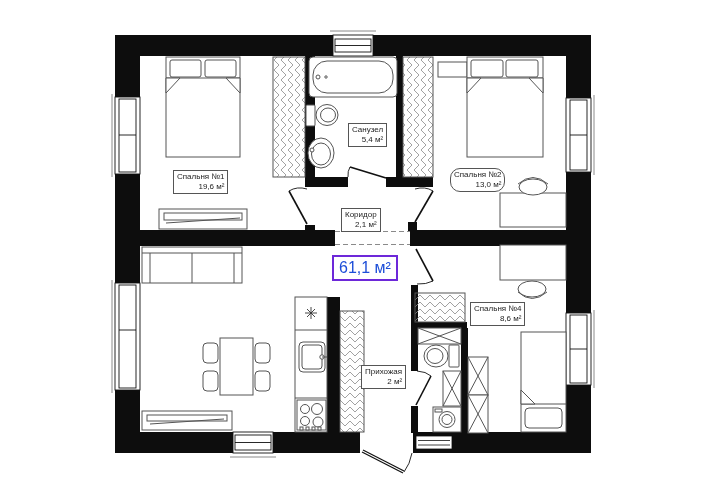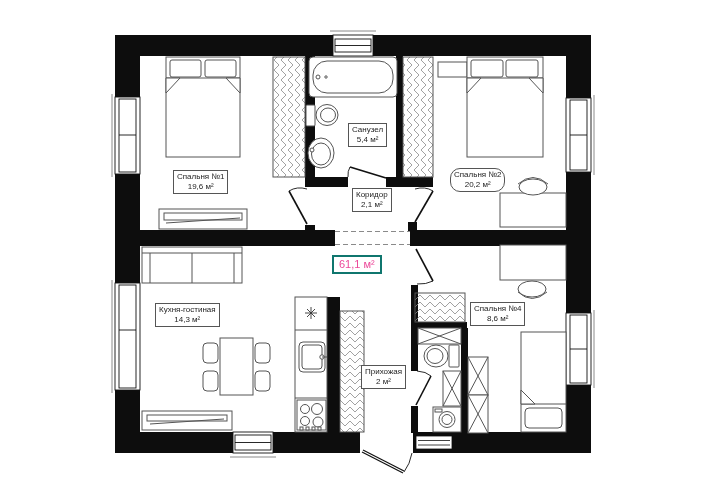--- a/index.html
+++ b/index.html
@@ -1,23 +1,23 @@
 <!DOCTYPE html>
 <html><head>
 <meta charset="utf-8">
 <style>
   html,body{margin:0;padding:0;background:#fff;}
   body{width:710px;height:502px;font-family:"Liberation Sans", sans-serif;}
   .stage{position:relative;width:710px;height:502px;background:#fff;overflow:hidden;}
   .stage svg{position:absolute;left:0;top:0;}
   .lbl{position:absolute;background:#fff;border:1px solid #555;padding:1px 3px;
-       font-size:8px;line-height:1.25;color:#1c1c1c;text-align:center;white-space:nowrap;z-index:5;}
+       font-size:8px;line-height:1.25;color:#1c1c1c;text-align:right;white-space:nowrap;z-index:5;}
   .lbl span{display:block;}
-  .total{position:absolute;background:#fff;border:2px solid #0f766e;padding:0 5px;
-         font-size:11px;line-height:1.4;color:#ec4899;z-index:5;white-space:nowrap;}
+  .total{position:absolute;background:#fff;border:2px solid #6d28d9;padding:0 5px;
+         font-size:16px;line-height:1.4;color:#1d4ed8;z-index:5;white-space:nowrap;}
 </style>
 </head>
 <body>
 
 <div class="stage">
 
 <svg width="710" height="502" viewBox="0 0 710 502">
   <defs>
     <pattern id="hatchRow" width="10" height="7" patternUnits="userSpaceOnUse">
       <path d="M0,1 L5,6 L10,1" stroke="#8a8a8a" stroke-width="0.8" fill="none"></path>
@@ -294,29 +294,25 @@
 <div class="lbl" style="left:173px;top:170px;">
   <span>Спальня №1</span>
   <span>19,6 м²</span>
 </div>
 <div class="lbl" style="left:348px;top:123px;">
   <span>Санузел</span>
   <span>5,4 м²</span>
 </div>
 <div class="lbl" style="left:450px;top:168px;border-radius:10px;">
   <span>Спальня №2</span>
-  <span>20,2 м²</span>
-</div>
-<div class="lbl" style="left:341px;top:188px;margin-left:11px;">
+  <span>13,0 м²</span>
+</div>
+<div class="lbl" style="left:341px;top:208px;">
   <span>Коридор</span>
   <span>2,1 м²</span>
-</div>
-<div class="lbl" style="left:155px;top:303px;">
-  <span>Кухня-гостиная</span>
-  <span>14,3 м²</span>
 </div>
 <div class="lbl" style="left:361px;top:365px;">
   <span>Прихожая</span>
   <span>2 м²</span>
 </div>
 <div class="lbl" style="left:470px;top:302px;">
   <span>Спальня №4</span>
   <span>8,6 м²</span>
 </div>
 <div class="total" style="left:332px;top:255px;">61,1 м²</div>

